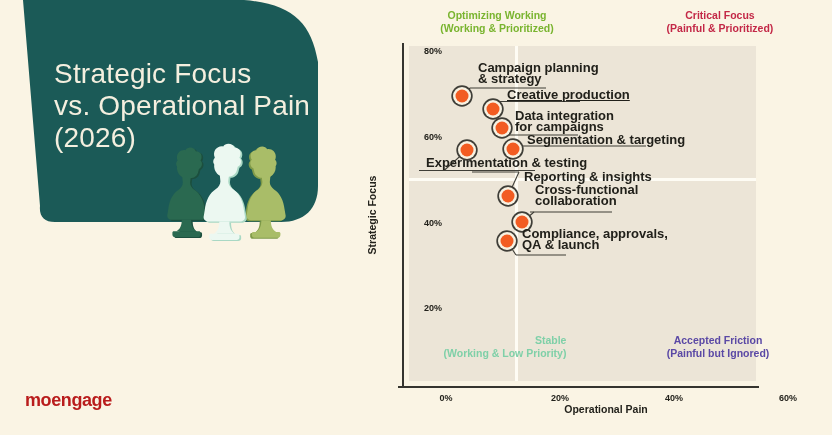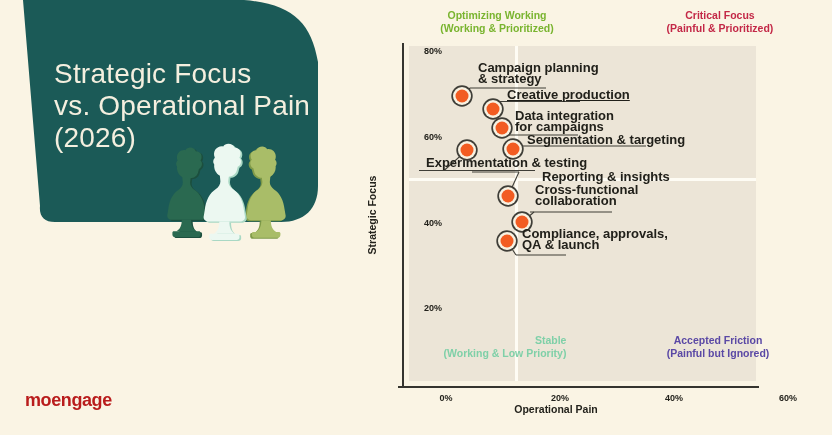--- a/index.html
+++ b/index.html
@@ -17,21 +17,21 @@
   
   #chart{position:absolute;inset:0;}
   #plot-bg{position:absolute;background:#ece5d7;}
   .divider{position:absolute;background:rgba(255,253,246,.95);}
   .axis-line{position:absolute;background:#35342e;}
   .tick{position:absolute;font-weight:700;font-size:9px;color:#23221c;white-space:nowrap;margin-left:44px;}
   .y-tick{transform:translate(-100%,-50%);}
   .x-tick{transform:translate(-50%,0);}
   .axis-title{position:absolute;font-weight:700;font-size:10.5px;color:#23221c;text-align:center;}
   #axis-title-y{left:322px;top:209px;width:100px;transform:rotate(-90deg);}
-  #axis-title-x{left:456px;top:403px;width:200px;}
+  #axis-title-x{left:506px;top:403px;width:200px;}
   .quad-label{position:absolute;transform:translateX(-50%);text-align:center;font-weight:700;font-size:10.5px;line-height:12.5px;white-space:nowrap;}
   .callout-label{position:absolute;font-size:13px;font-weight:600;color:#21201a;line-height:10.5px;white-space:nowrap;}
   .pt{position:absolute;width:13px;height:13px;border-radius:50%;background:#f25c22;
       box-shadow:0 0 0 2.5px #f8f2e2,0 0 0 4.2px #3f3e38;transform:translate(-50%,-50%);}
   #leader-svg{position:absolute;left:0;top:0;}
 </style>
 </head>
 <body>
 
 <div id="stage">
@@ -136,21 +136,21 @@
         </div>
         <div class="pt" style="left: 501.75px; top: 128.175px; background: rgb(242, 92, 34);"></div>
         <div class="callout-label" style="left: 527px; top: 135px;">
           <div>Segmentation &amp; targeting</div>
         </div>
         <div class="pt" style="left: 513.15px; top: 149.184px; background: rgb(242, 92, 34);"></div>
         <div class="callout-label" style="left: 426px; top: 158px;">
           <div>Experimentation &amp; testing</div>
         </div>
         <div class="pt" style="left: 466.98px; top: 150.041px; background: rgb(242, 92, 34);"></div>
-        <div class="callout-label" style="left: 542px; top: 172px;">
+        <div class="callout-label" style="left: 524px; top: 172px;">
           <div>Reporting &amp; insights</div>
         </div>
         <div class="pt" style="left: 508.02px; top: 195.917px; background: rgb(242, 92, 34);"></div>
         <div class="callout-label" style="left: 535px; top: 185px;">
           <div>Cross-functional</div>
           <div>collaboration</div>
         </div>
         <div class="pt" style="left: 522.27px; top: 222.071px; background: rgb(242, 92, 34);"></div>
         <div class="callout-label" style="left: 522px; top: 229px;">
           <div>Compliance, approvals,</div>

